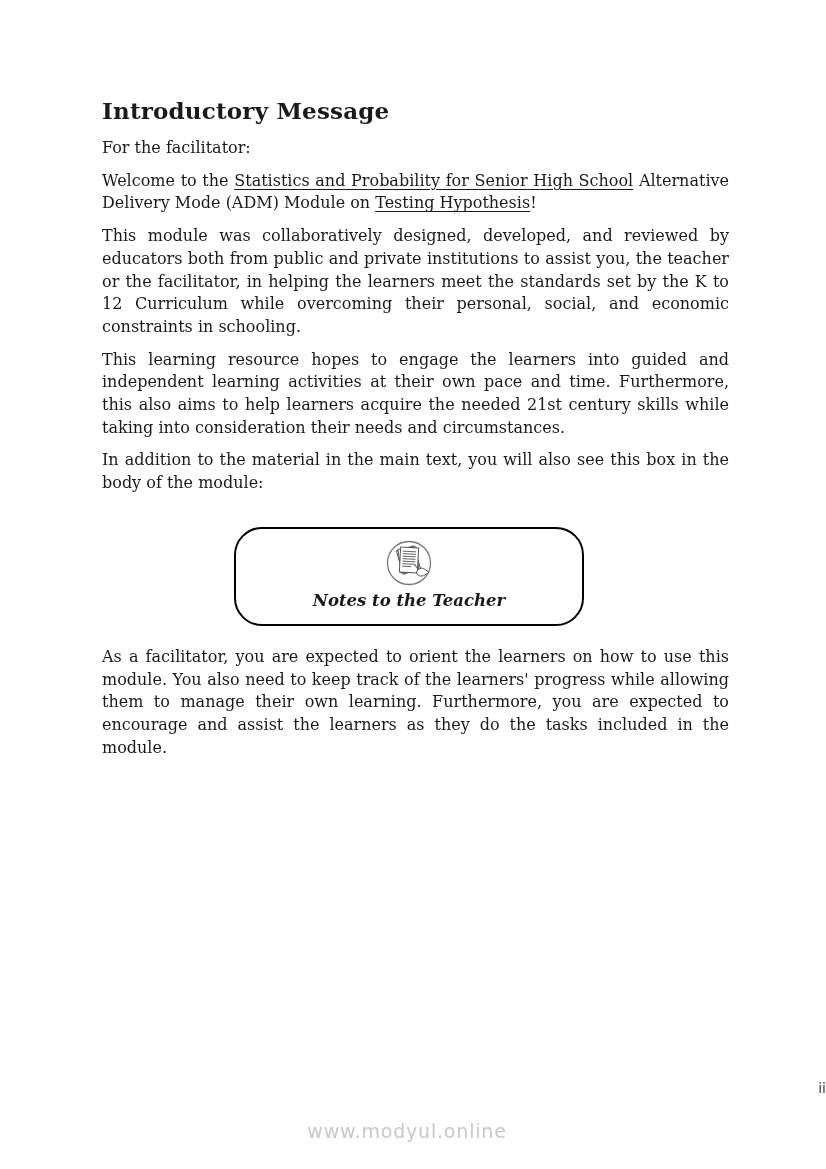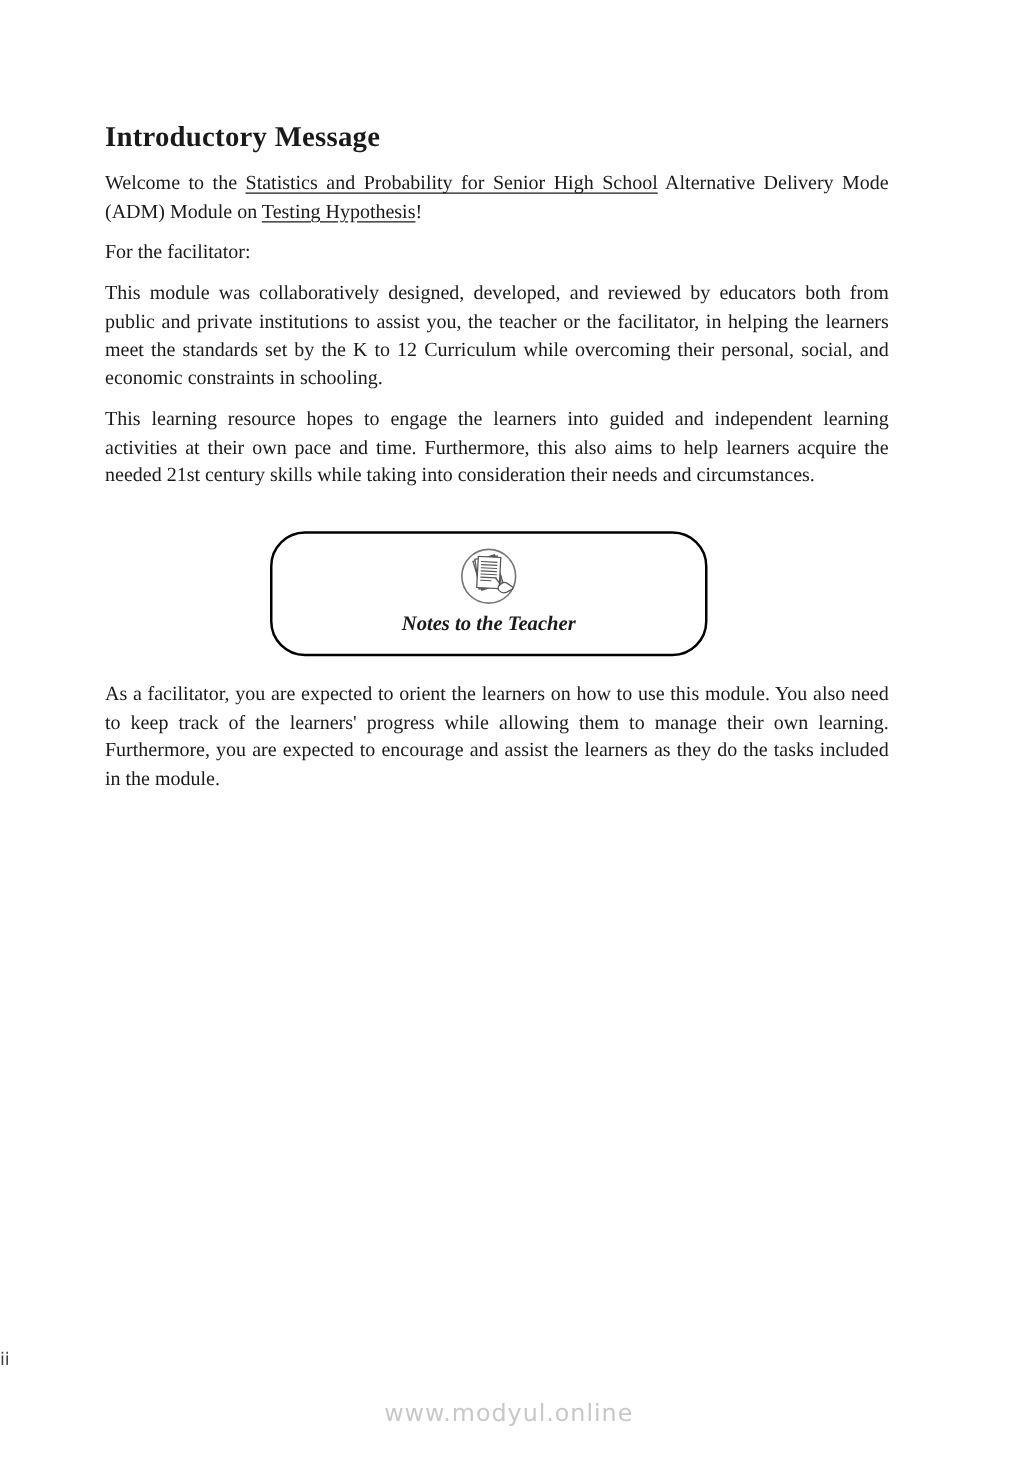--- a/index.html
+++ b/index.html
@@ -6,23 +6,22 @@
   body {
     width: 826px; height: 1169px;
     background: #ffffff;
     position: relative;
     font-family: "DejaVu Serif", serif;
     color: #1a1a1a;
     overflow: hidden;
   }
   .content {
     position: absolute;
-    left: 84px; top: 97px;
+    left: 102px; top: 97px;
     width: 627px;
-    font-family: Liberation Serif, serif;
   }
   .doc-title {
     font-size: 23px;
     font-weight: bold;
     margin: 0 0 13px 0;
     letter-spacing: 0.2px;
   }
   p.par {
     font-size: 16px;
     line-height: 22.7px;
@@ -57,21 +56,21 @@
   .notes-body {
     font-size: 17px;
     line-height: 21.5px;
     text-align: justify;
     margin: 0;
   }
   .page-number {
     position: absolute;
     left: 0; right: 0;
     top: 1080px;
-    text-align: left;
+    text-align: right;
     font-family: "DejaVu Sans", sans-serif;
     font-size: 14px;
     color: #404040;
   }
   .watermark {
     position: absolute;
     left: 0; right: 12px;
     top: 1120px;
     text-align: center;
     font-family: "DejaVu Sans", sans-serif;
@@ -80,28 +79,29 @@
     letter-spacing: 0.8px;
   }
 </style>
 </head>
 <body>
 
 <div class="content">
 
   <h1 class="doc-title">Introductory Message</h1>
 
+  <p class="par no-justify">For the facilitator:</p>
+
   <p class="par"><span>Welcome to the </span><span class="u">Statistics and Probability for Senior High School</span><span> Alternative Delivery Mode (ADM) Module on </span><span class="u">Testing Hypothesis</span><span>!</span></p>
-
-  <p class="par no-justify">For the facilitator:</p>
 
   <p class="par">This module was collaboratively designed, developed, and reviewed by educators both from public and private institutions to assist you, the teacher or the facilitator, in helping the learners meet the standards set by the K to 12 Curriculum while overcoming their personal, social, and economic constraints in schooling.</p>
 
   <p class="par">This learning resource hopes to engage the learners into guided and independent learning activities at their own pace and time. Furthermore, this also aims to help learners acquire the needed 21st century skills while taking into consideration their needs and circumstances.</p>
 
+  <p class="par">In addition to the material in the main text, you will also see this box in the body of the module:</p>
 
   <div class="notes-box">
     <div class="notes-icon-wrap">
       <span>
         <svg width="48" height="48" viewBox="0 0 48 48" fill="none" xmlns="http://www.w3.org/2000/svg">
           <circle cx="24" cy="24" r="21.5" stroke="#777" stroke-width="1.3" fill="#fff"></circle>
           <g stroke="#555" stroke-width="1" fill="#fff">
             <rect x="14.5" y="9" width="18" height="24" transform="rotate(-17 23.5 21)"></rect>
             <rect x="14.5" y="9" width="18" height="24" transform="rotate(-8 23.5 21)"></rect>
             <g transform="rotate(3 24 21)">

